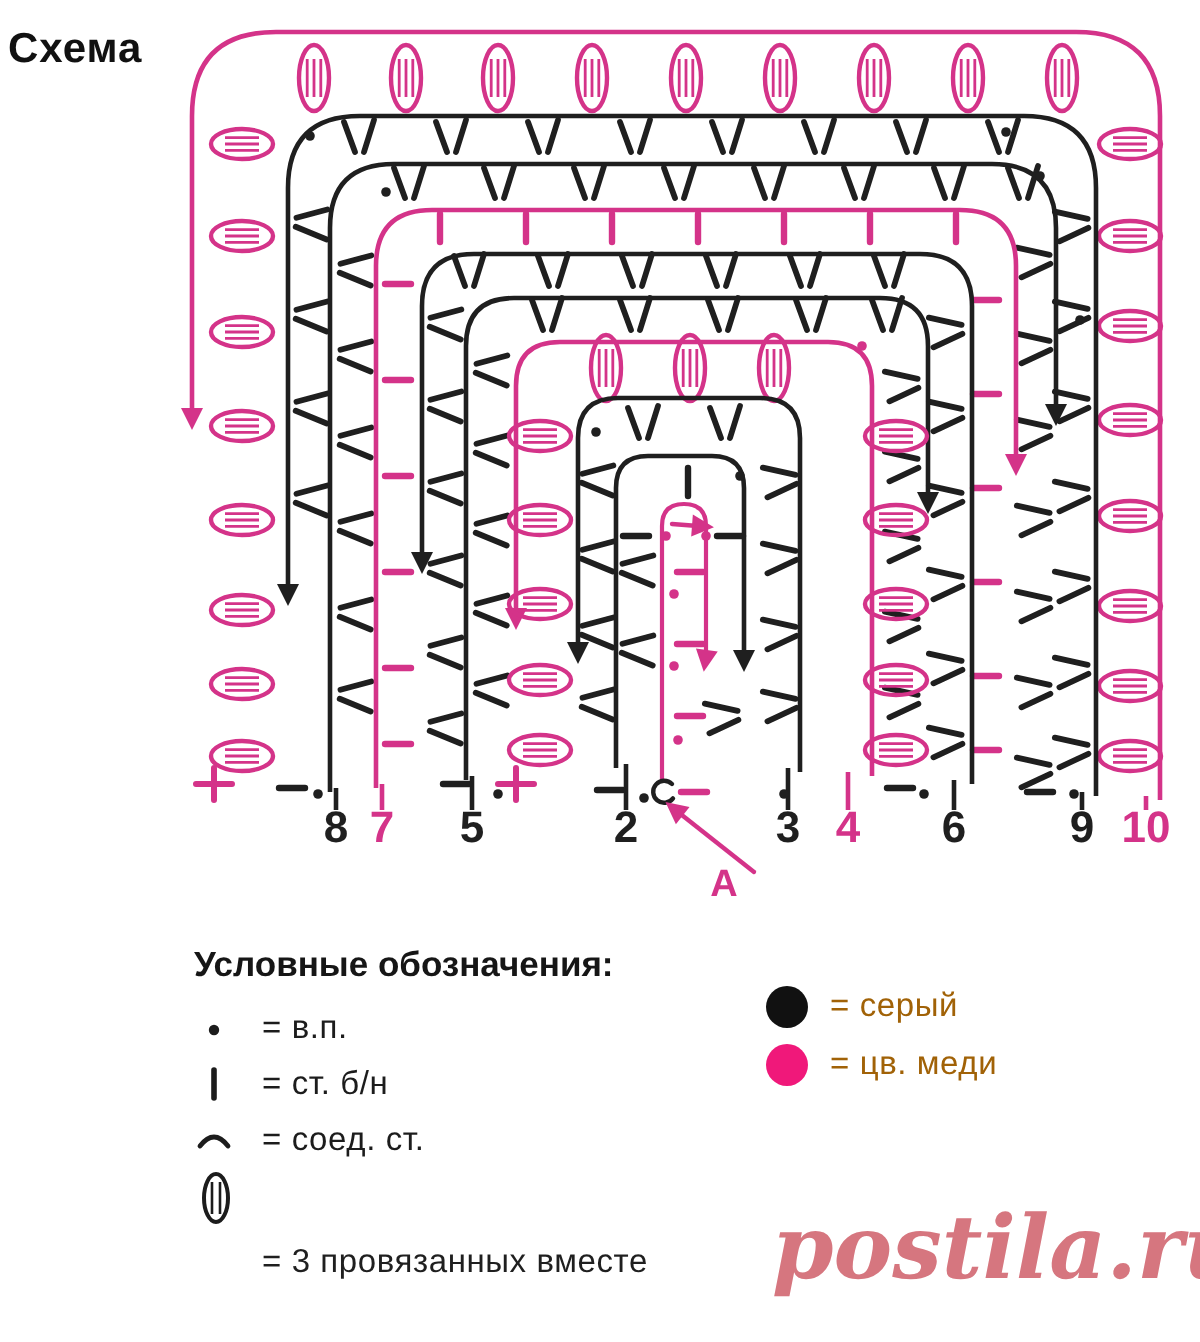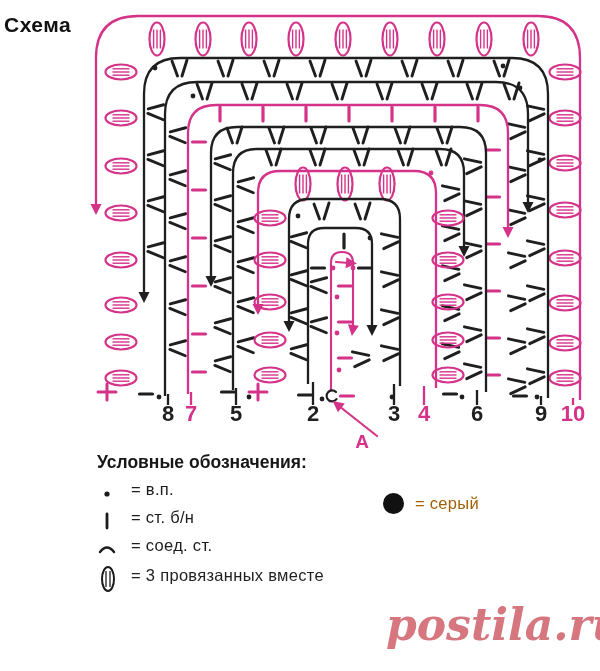--- a/index.html
+++ b/index.html
@@ -2,27 +2,27 @@
 <html><head>
 <meta charset="utf-8">
 <style>
   html,body{margin:0;padding:0;background:#ffffff;}
   body{width:600px;height:671px;position:relative;overflow:hidden;
        font-family:"Liberation Sans",sans-serif;color:#1f1f1f;}
   #stage{position:absolute;inset:0;width:600px;height:671px;}
   #diagram{position:absolute;left:0;top:0;}
   #page-title{position:absolute;left:4px;top:13px;font-size:21px;font-weight:bold;
        letter-spacing:.5px;color:#111;}
-  #legend{position:absolute;left:97px;top:452px;width:300px;}
+  #legend{position:absolute;left:97px;top:472px;width:300px;}
   #legend .hdr{font-size:17.5px;font-weight:bold;margin-bottom:7px;color:#161616;}
-  #legend .row{display:flex;align-items:flex-start;min-height:28px;}
+  #legend .row{display:flex;align-items:center;min-height:28px;}
   #legend .row.tall{align-items:flex-start;}
   #legend .symcell{width:34px;flex:0 0 34px;display:flex;justify-content:flex-start;}
   #legend .lbl{font-size:16.5px;color:#1c1c1c;letter-spacing:.3px;}
-  #legend .multiline div{font-size:16.5px;line-height:22px;letter-spacing:.3px;}
+  #legend .multiline div{font-size:16.5px;line-height:22px;letter-spacing:.3px;margin-top:36px;}
   #legend .multiline div.ind{padding-left:20px;}
   #color-key{position:absolute;left:383px;top:489px;}
   #color-key .row{display:flex;align-items:center;height:29px;gap:11px;}
   #color-key .dot{width:21px;height:21px;border-radius:50%;flex:0 0 21px;}
   #color-key .lbl{font-size:16.5px;letter-spacing:.3px;color:#a16207;}
   #watermark{position:absolute;left:386px;top:599px;
        font-family:"DejaVu Serif",serif;font-style:italic;font-weight:bold;
        font-size:44px;color:#d6767f;white-space:nowrap;}
   svg .num{font-family:"Liberation Sans",sans-serif;font-weight:bold;font-size:22px;}
 </style>
@@ -611,17 +611,21 @@
         <div>= 3 провязанных вместе</div>
       </span>
     </div>
   </div>
 
   <div id="color-key">
     <div class="row">
       <span class="dot" style="background: rgb(17, 17, 17);"></span>
       <span class="lbl">= серый</span>
     </div>
+    <div class="row">
+      <span class="dot" style="background: rgb(240, 24, 122);"></span>
+      <span class="lbl">= цв. меди</span>
+    </div>
   </div>
 
   <div id="watermark" style="color: rgb(214, 118, 127);">postila.ru</div>
 
 </div>
 
 </body></html>

